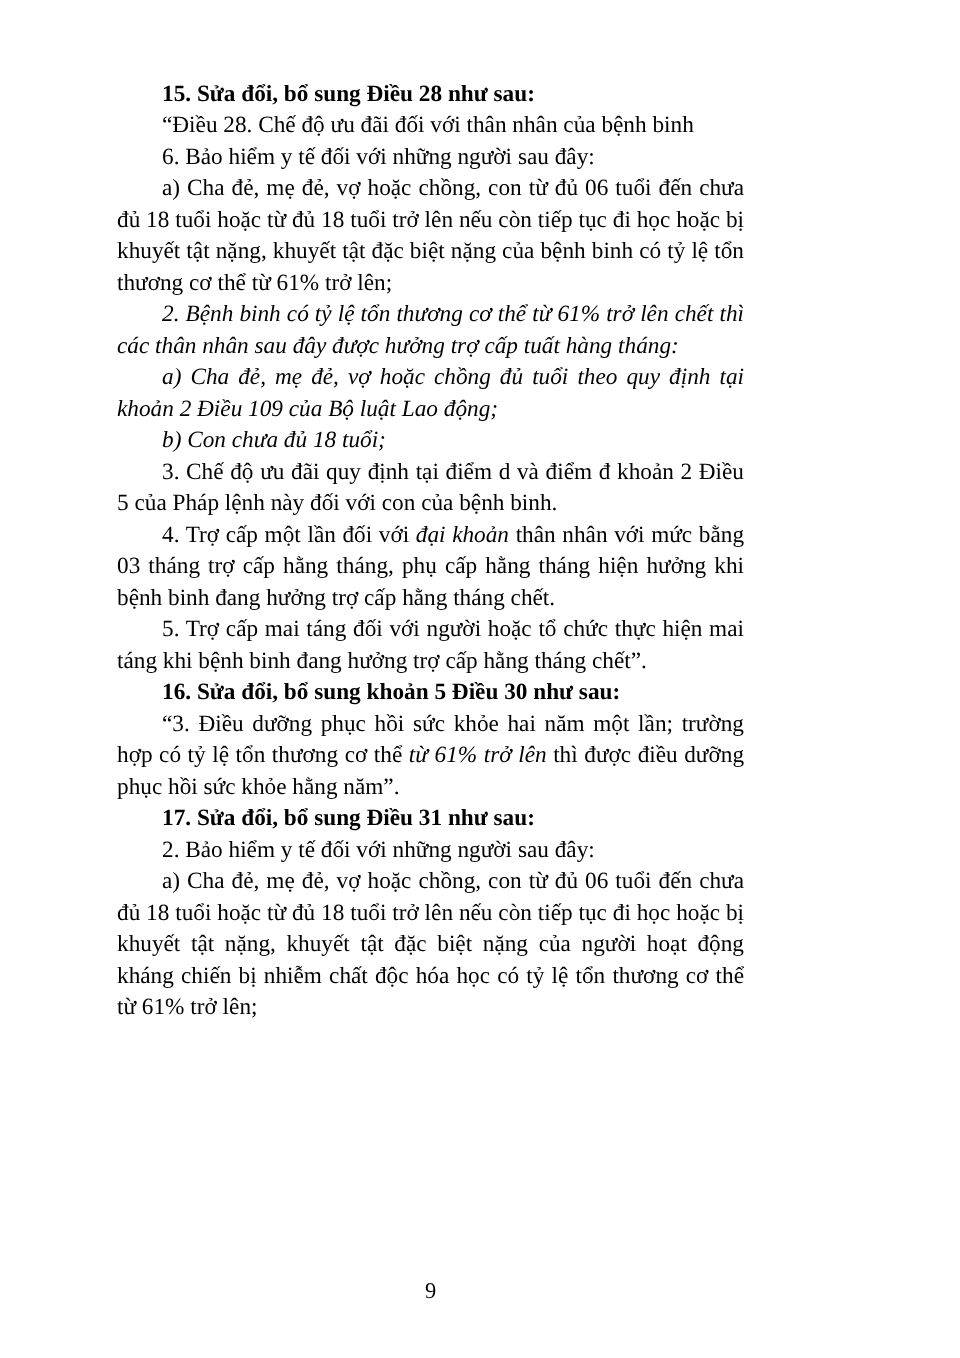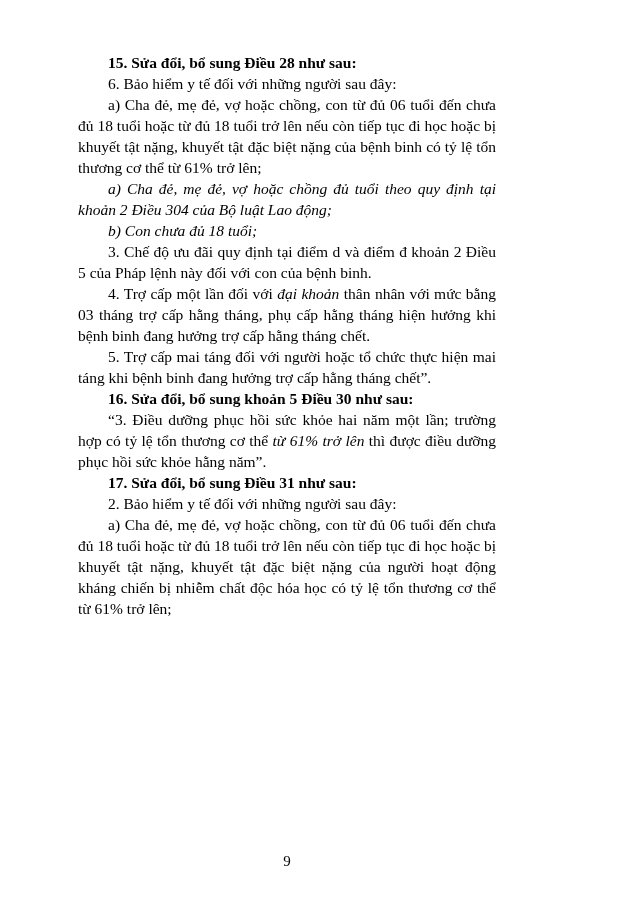--- a/index.html
+++ b/index.html
@@ -44,23 +44,25 @@
     line-height: 21px;
     color: #000000;
   }
 </style>
 </head>
 <body>
 
 <div class="page">
   <div id="body-text">
       <p class="para bold"><span>15. Sửa đổi, bổ sung Điều 28 như sau:</span></p>
+      <p class="para"><span>“Điều 28. Chế độ ưu đãi đối với thân nhân của bệnh binh</span></p>
       <p class="para"><span>6. Bảo hiểm y tế đối với những người sau đây:</span></p>
       <p class="para"><span>a) Cha đẻ, mẹ đẻ, vợ hoặc chồng, con từ đủ 06 tuổi đến chưa đủ 18 tuổi hoặc từ đủ 18 tuổi trở lên nếu còn tiếp tục đi học hoặc bị khuyết tật nặng, khuyết tật đặc biệt nặng của bệnh binh có tỷ lệ tổn thương cơ thể từ 61% trở lên;</span></p>
-      <p class="para italic"><span>a) Cha đẻ, mẹ đẻ, vợ hoặc chồng đủ tuổi theo quy định tại khoản 2 Điều 304 của Bộ luật Lao động;</span></p>
+      <p class="para italic"><span>2. Bệnh binh có tỷ lệ tổn thương cơ thể từ 61% trở lên chết thì các thân nhân sau đây được hưởng trợ cấp tuất hàng tháng:</span></p>
+      <p class="para italic"><span>a) Cha đẻ, mẹ đẻ, vợ hoặc chồng đủ tuổi theo quy định tại khoản 2 Điều 109 của Bộ luật Lao động;</span></p>
       <p class="para italic"><span>b) Con chưa đủ 18 tuổi;</span></p>
       <p class="para"><span>3. Chế độ ưu đãi quy định tại điểm d và điểm đ khoản 2 Điều 5 của Pháp lệnh này đối với con của bệnh binh.</span></p>
       <p class="para"><span>4. Trợ cấp một lần đối với </span><span class="run-italic">đại khoản</span><span> thân nhân với mức bằng 03 tháng trợ cấp hằng tháng, phụ cấp hằng tháng hiện hưởng khi bệnh binh đang hưởng trợ cấp hằng tháng chết.</span></p>
       <p class="para"><span>5. Trợ cấp mai táng đối với người hoặc tổ chức thực hiện mai táng khi bệnh binh đang hưởng trợ cấp hằng tháng chết”.</span></p>
       <p class="para bold"><span>16. Sửa đổi, bổ sung khoản 5 Điều 30 như sau:</span></p>
       <p class="para"><span>“3. Điều dưỡng phục hồi sức khỏe hai năm một lần; trường hợp có tỷ lệ tổn thương cơ thể </span><span class="run-italic">từ 61% trở lên</span><span> thì được điều dưỡng phục hồi sức khỏe hằng năm”.</span></p>
       <p class="para bold"><span>17. Sửa đổi, bổ sung Điều 31 như sau:</span></p>
       <p class="para"><span>2. Bảo hiểm y tế đối với những người sau đây:</span></p>
       <p class="para"><span>a) Cha đẻ, mẹ đẻ, vợ hoặc chồng, con từ đủ 06 tuổi đến chưa đủ 18 tuổi hoặc từ đủ 18 tuổi trở lên nếu còn tiếp tục đi học hoặc bị khuyết tật nặng, khuyết tật đặc biệt nặng của người hoạt động kháng chiến bị nhiễm chất độc hóa học có tỷ lệ tổn thương cơ thể từ 61% trở lên;</span></p>
     </div>

